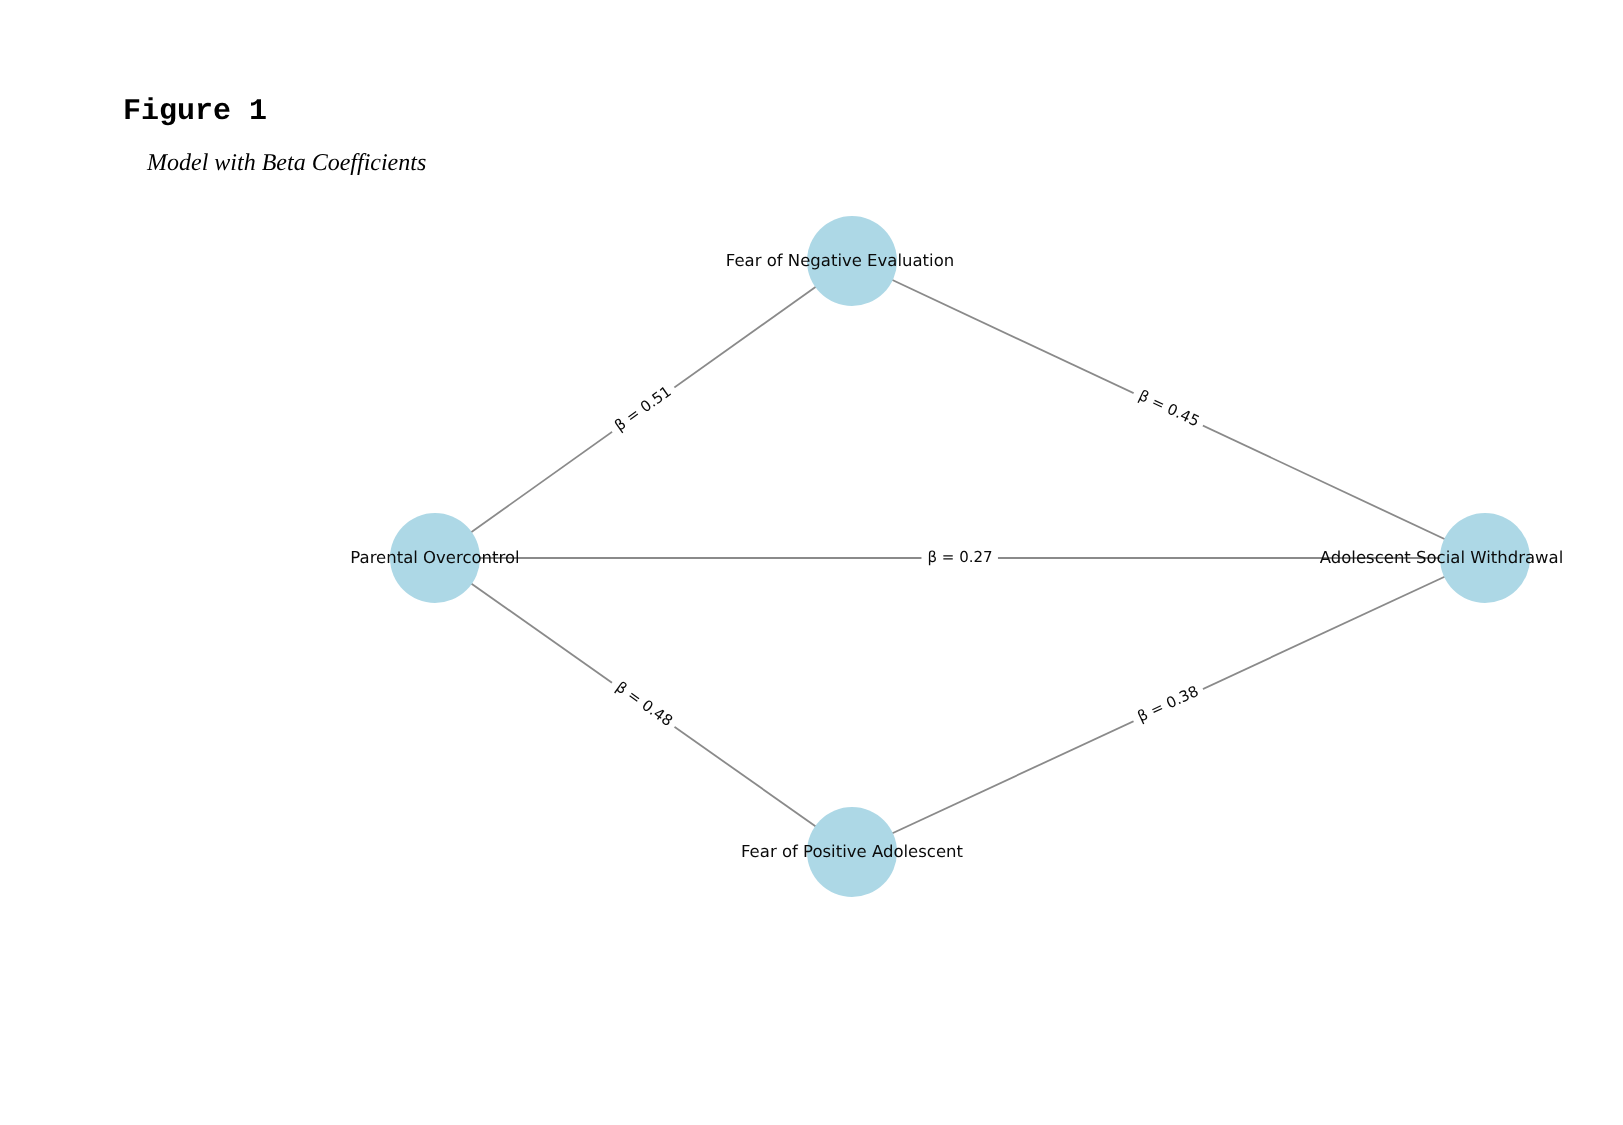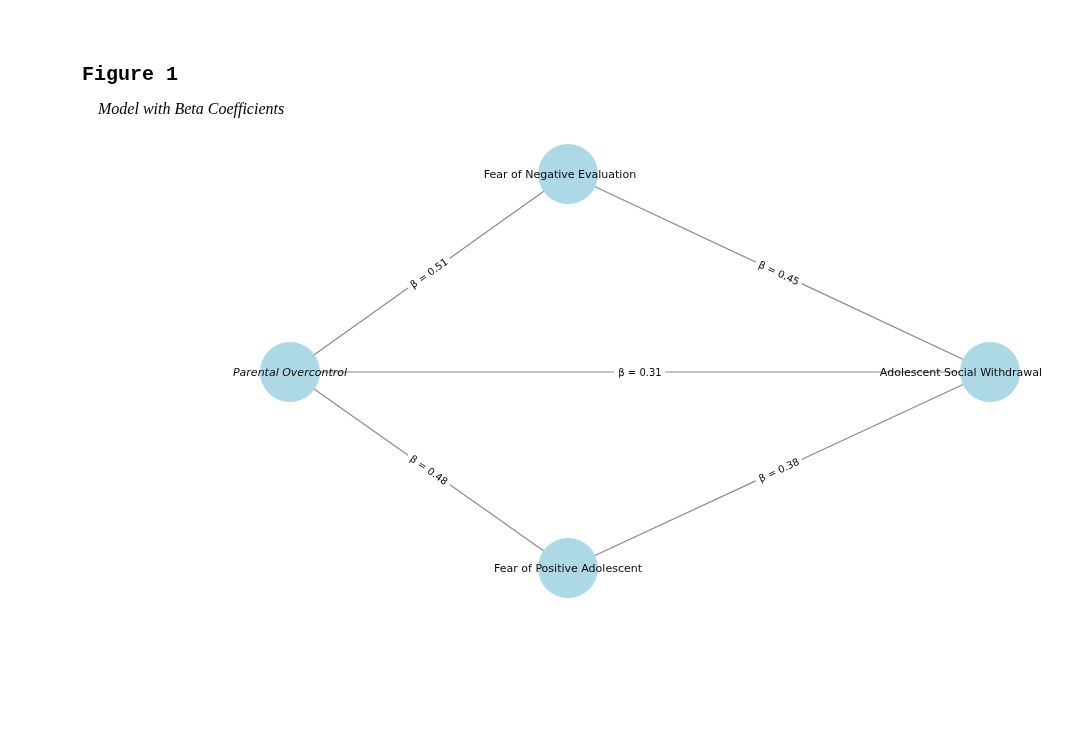--- a/index.html
+++ b/index.html
@@ -76,20 +76,20 @@
       <line x1="290" y1="372" x2="990" y2="372" stroke="#8a8a8a" stroke-width="1.2"></line>
       <line x1="290" y1="372" x2="568" y2="568" stroke="#8a8a8a" stroke-width="1.2"></line>
       <line x1="568" y1="568" x2="990" y2="372" stroke="#8a8a8a" stroke-width="1.2"></line>
     </svg>
 <div class="node-circle" style="left: 260px; top: 342px; background: rgb(173, 216, 230);"></div>
     <div class="node-circle" style="left: 538px; top: 144px; background: rgb(173, 216, 230);"></div>
     <div class="node-circle" style="left: 538px; top: 538px; background: rgb(173, 216, 230);"></div>
     <div class="node-circle" style="left: 960px; top: 342px; background: rgb(173, 216, 230);"></div>
     <div class="edge-label" style="left: 429px; top: 273px; transform: translate(-50%, -50%) rotate(-35.4596deg);">β = 0.51</div>
     <div class="edge-label" style="left: 779px; top: 273px; transform: translate(-50%, -50%) rotate(25.1357deg);">β = 0.45</div>
-    <div class="edge-label" style="left: 640px; top: 372px; transform: translate(-50%, -50%) rotate(0deg);">β = 0.31</div>
+    <div class="edge-label" style="left: 640px; top: 372px; transform: translate(-50%, -50%) rotate(0deg);">β = 0.27</div>
     <div class="edge-label" style="left: 429px; top: 470px; transform: translate(-50%, -50%) rotate(35.1852deg);">β = 0.48</div>
     <div class="edge-label" style="left: 779px; top: 470px; transform: translate(-50%, -50%) rotate(-24.9127deg);">β = 0.38</div>
-    <div class="node-label" style="left: 290px; top: 372px; font-style: italic;">Parental Overcontrol</div>
+    <div class="node-label" style="left: 290px; top: 372px;">Parental Overcontrol</div>
     <div class="node-label" style="left: 560px; top: 174px;">Fear of Negative Evaluation</div>
     <div class="node-label" style="left: 568px; top: 568px;">Fear of Positive Adolescent</div>
     <div class="node-label" style="left: 961px; top: 372px;">Adolescent Social Withdrawal</div>
   </div>
 
 </body></html>

